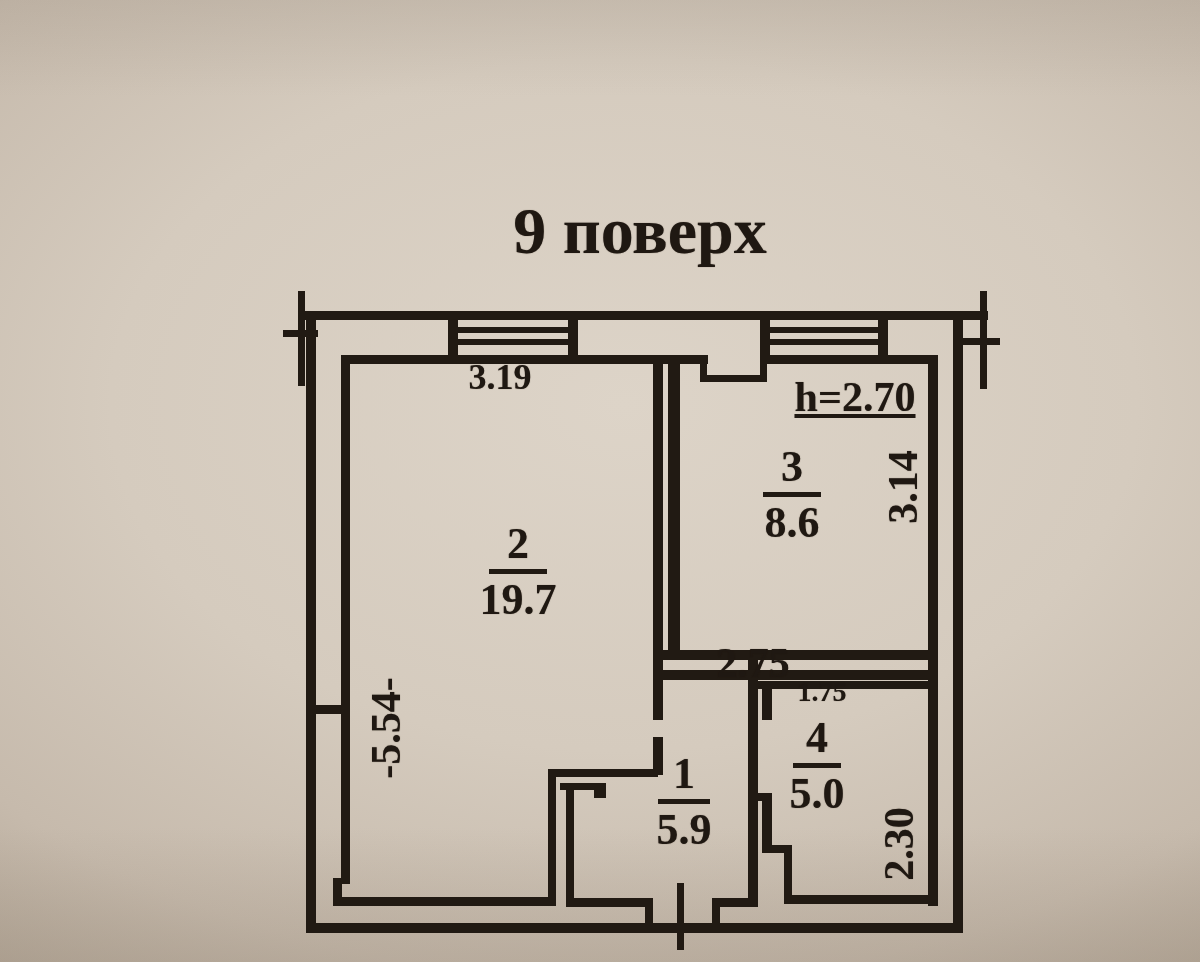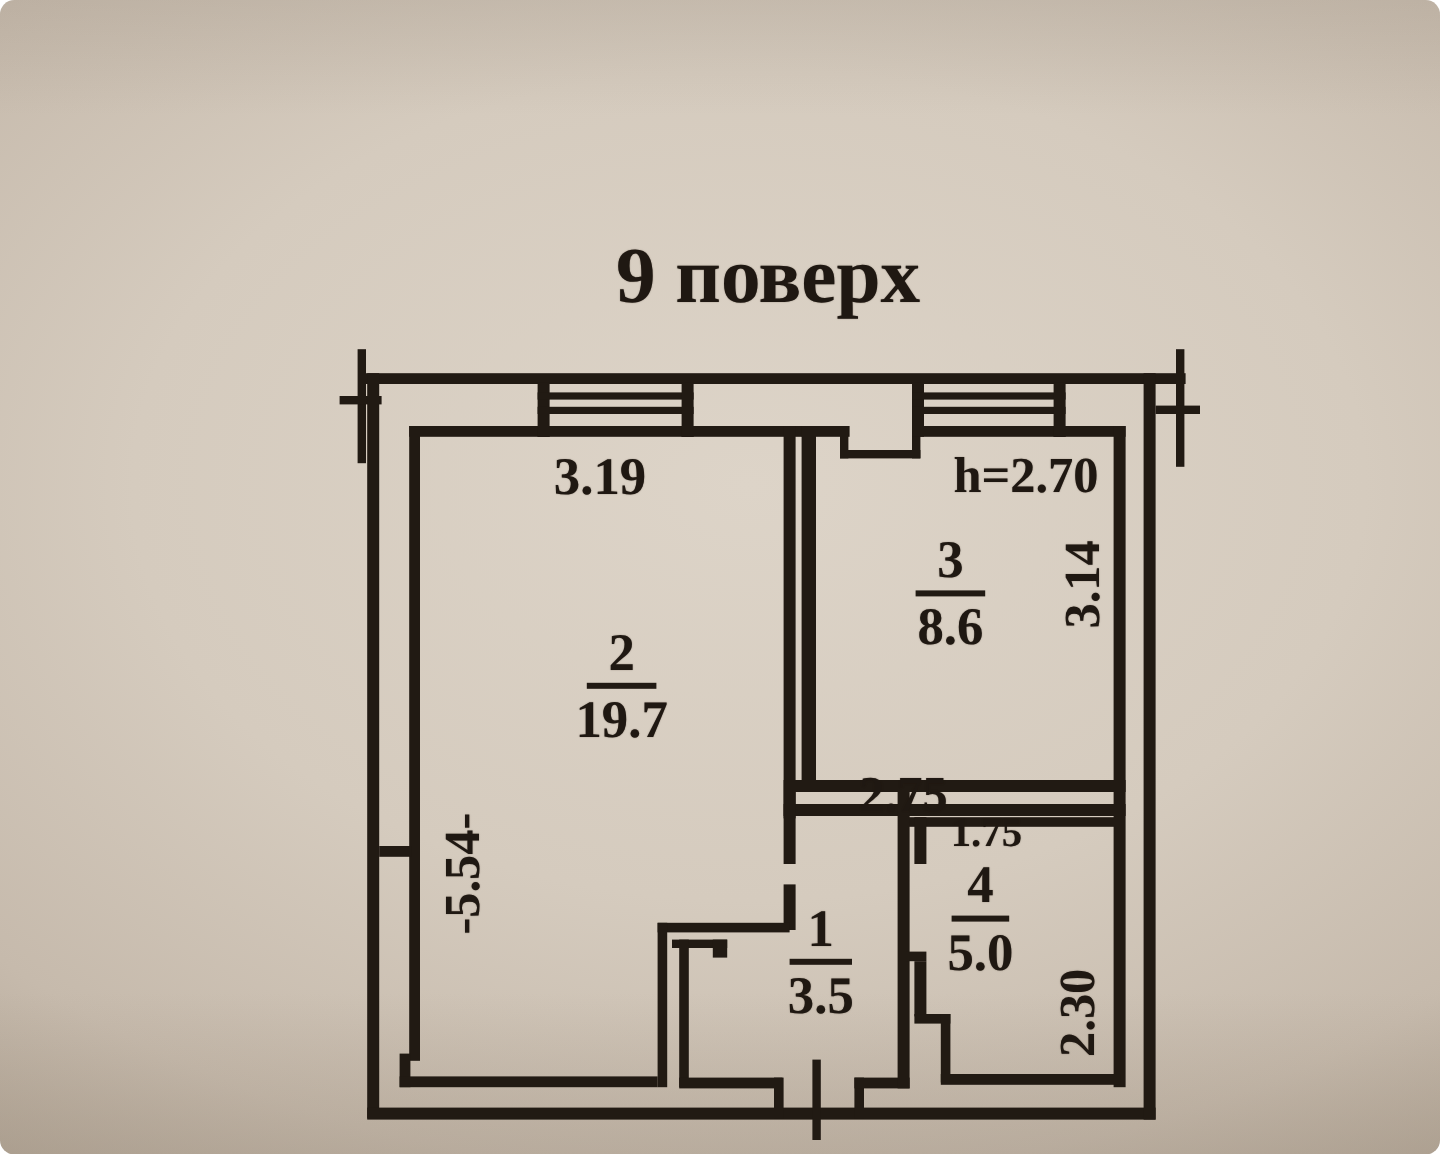--- a/index.html
+++ b/index.html
@@ -5,21 +5,20 @@
   html,body{margin:0;padding:0;}
   #canvas{
     position:relative;
     width:1200px;height:962px;
     overflow:hidden;
     background:
       linear-gradient(180deg, rgba(160,148,134,.25) 0%, rgba(160,148,134,0) 10%, rgba(160,148,134,0) 86%, rgba(150,136,120,.30) 100%),
       radial-gradient(ellipse 95% 80% at 52% 42%, #ddd4c8 0%, #d5cbbe 45%, #c6baac 75%, #ab9e8e 100%);
     font-family:"Liberation Serif","DejaVu Serif",serif;
     color:#1f1812;
-    border-radius:12px;
   }
   #plan{position:absolute;inset:0;filter:blur(0.35px);}
   .w{position:absolute;background:#211a13;}
   .txt{
     position:absolute;
     font-weight:bold;
     text-align:center;
     white-space:nowrap;
     color:#1f1812;
     text-shadow:0 0 1px rgba(40,28,16,.55);
@@ -102,44 +101,44 @@
 
     <div class="w" style="left:748px;top:660px;width:10px;height:247px;"></div>
     <div class="w" style="left:762px;top:681px;width:10px;height:39px;"></div>
     <div class="w" style="left:755px;top:793px;width:17px;height:8px;"></div>
     <div class="w" style="left:762px;top:801px;width:10px;height:46px;"></div>
 
     <div class="w" style="left:762px;top:845px;width:30px;height:8px;"></div>
     <div class="w" style="left:784px;top:845px;width:8px;height:57px;"></div>
     <div class="w" style="left:784px;top:895px;width:150px;height:9px;"></div>
 
-    <div class="txt" style="left:440px;top:376px;width:120px;font-size:44px;">3.19</div>
-    <div class="txt" style="left:780px;top:376px;width:150px;font-size:42px;">h=2.70</div>
+    <div class="txt" style="left:440px;top:359px;width:120px;font-size:36px;">3.19</div>
+    <div class="txt" style="left:780px;top:376px;width:150px;font-size:42px;text-decoration:underline;">h=2.70</div>
     <div class="txt vert" style="left:838px;top:466px;width:130px;font-size:42px;">3.14</div>
     <div class="txt" style="left:693px;top:642px;width:120px;font-size:42px;">2.75</div>
     <div class="txt vert" style="left:311px;top:707px;width:150px;font-size:42px;">-5.54-</div>
-    <div class="txt" style="left:772px;top:678px;width:100px;font-size:34px;">1.75</div>
+    <div class="txt" style="left:772px;top:678px;width:100px;font-size:28px;">1.75</div>
     <div class="txt vert" style="left:839px;top:823px;width:120px;font-size:42px;">2.30</div>
 
     <div class="frac" style="left:468px;top:522px;width:100px;">
       <span class="num">2</span>
       <span class="bar" style="width:58px;"></span>
       <span class="area">19.7</span>
     </div>
 
     <div class="frac" style="left:742px;top:445px;width:100px;">
       <span class="num">3</span>
       <span class="bar" style="width:58px;"></span>
       <span class="area">8.6</span>
     </div>
 
     <div class="frac" style="left:634px;top:752px;width:100px;">
       <span class="num">1</span>
       <span class="bar" style="width:52px;"></span>
-      <span class="area">3.5</span>
+      <span class="area">5.9</span>
     </div>
 
     <div class="frac" style="left:767px;top:716px;width:100px;">
       <span class="num">4</span>
       <span class="bar" style="width:48px;"></span>
       <span class="area">5.0</span>
     </div>
 
   </div>
 </div>

